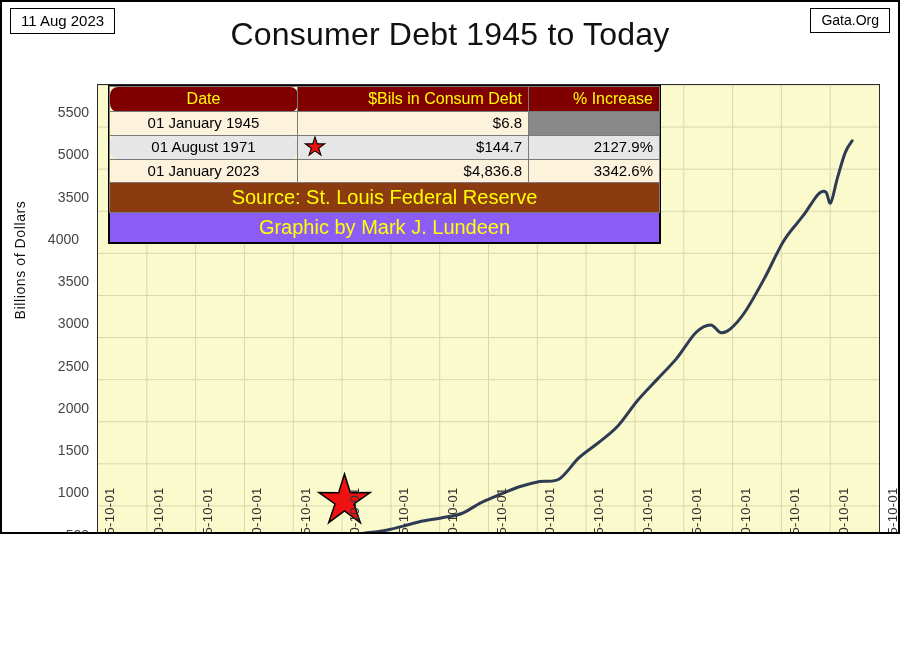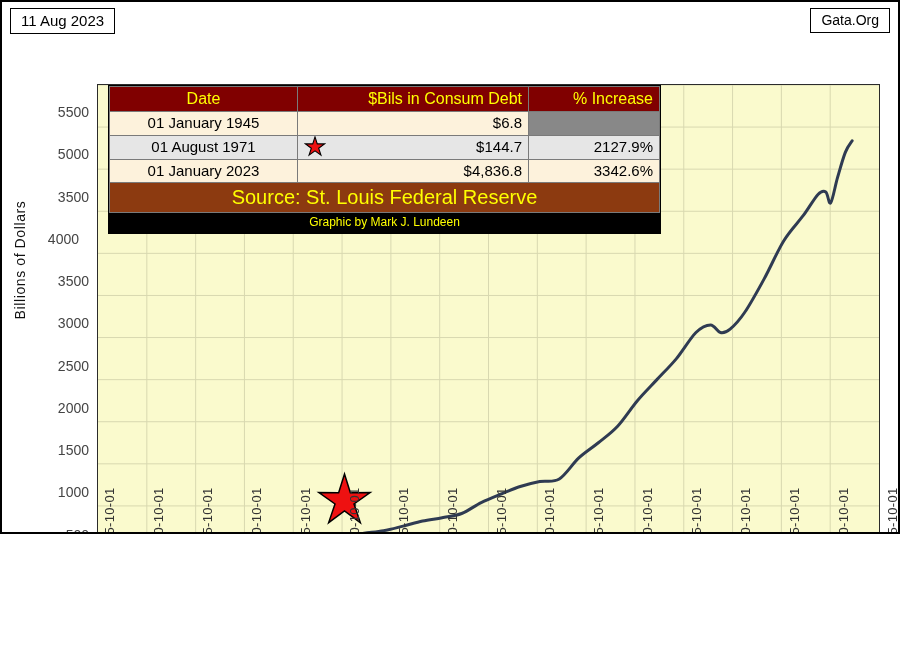--- a/index.html
+++ b/index.html
@@ -122,55 +122,56 @@
     text-align: center;
     font-size: 17px;
     border-color: #000 !important;
   }
   .tbl-head {
     background: #800000;
     color: #ffff00;
     text-align: center;
     font-size: 16px;
   }
-  .c-date   { width: 175px; text-align: center; }
+  .c-date   { width: 175px; text-align: center; border-radius: 8px; }
   .c-amount { width: 218px; text-align: right; position: relative; }
   .c-pct    { width: 118px; text-align: right; }
   .row-cream { background: #fdf2dc; color: #000; }
   .row-gray  { background: #e6e6e6; color: #000; }
   .cell-empty { background: #888888; }
   .tbl-source {
     background: #8c3a10;
     color: #ffff00;
     text-align: center;
     font-size: 20px;
   }
   .tbl-credit {
-    background: #000000;
-    color: #ffff00;
-    text-align: center;
-    font-size: 12px;
+    background: #8b5cf6;
+    color: #ffff00;
+    text-align: center;
+    font-size: 20px;
     border-color: #000 !important;
   }
   .tbl-star {
     position: absolute;
     left: 6px;
     top: 50%;
     transform: translateY(-50%);
     width: 22px;
     height: 22px;
   }
 </style>
 </head>
 <body>
 
 <div id="root">
 
   <div id="date-badge">11 Aug 2023</div>
   <div id="source-badge">Gata.Org</div>
+  <div id="chart-title">Consumer Debt 1945 to Today</div>
 
   <div id="ylabel">Billions of  Dollars</div>
   <div id="ytick-layer">
       <div class="ytick" style="left: 27px; top: 539px;">0</div>
       <div class="ytick" style="left: 27px; top: 496.727px;">500</div>
       <div class="ytick" style="left: 27px; top: 454.455px;">1000</div>
       <div class="ytick" style="left: 27px; top: 412.182px;">1500</div>
       <div class="ytick" style="left: 27px; top: 369.909px;">2000</div>
       <div class="ytick" style="left: 27px; top: 327.636px;">2500</div>
       <div class="ytick" style="left: 27px; top: 285.364px;">3000</div>

